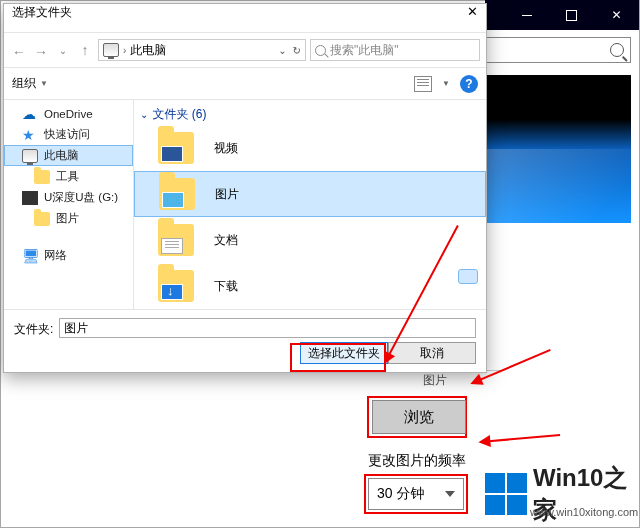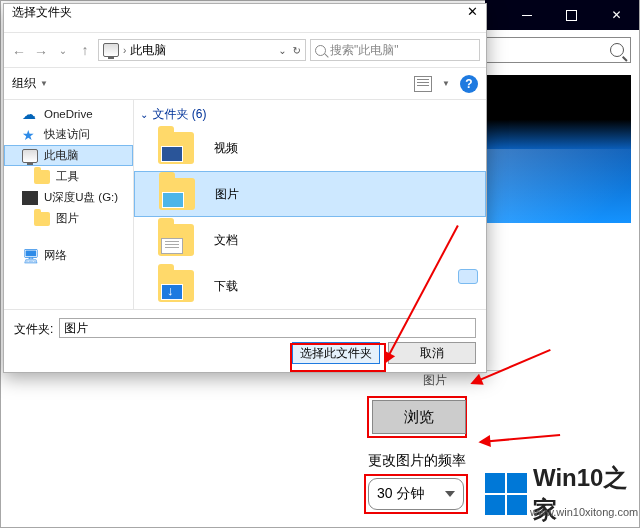--- a/index.html
+++ b/index.html
@@ -79,21 +79,21 @@
 .file .big { width: 36px; height: 32px; background: #ffd96a; border-radius: 0 3px 3px 3px; position: relative; }
 .file .big::before { content:""; position:absolute; top:-6px; left:0; width:16px; height:6px; background:#ffd96a; border-radius:3px 3px 0 0;}
 .file .big .ovl { position: absolute; bottom: 2px; left: 3px; width: 22px; height: 16px; border: 1px solid #fff; }
 .file .lbl { font-size: 12px; }
 .ovl.vid { background:#2a5599;} .ovl.pic{background:#4db5e8;} .ovl.doc{background:#fff; border-color:#aaa!important;} .ovl.doc::after{content:""; position:absolute; top:2px; left:3px; right:3px; height:1px; background:#aaa; box-shadow:0 3px #aaa, 0 6px #aaa;}
 .ovl.dl{background:#1e7ae0;} .ovl.dl::after{content:"↓"; color:#fff; font-size:13px; position:absolute; left:5px; top:-2px;}
 .foot { border-top: 1px solid #e5e5e5; padding: 8px 10px; }
 .fn-row { display: flex; align-items: flex-end; gap: 6px; margin-bottom: 4px; }
 .fn-row label { font-size: 12px; }
 .fn-row input { flex: 1; height: 20px; border: 1px solid #aaa; padding: 0 4px; font-size: 12px; }
-.btns { display: flex; justify-content: flex-end; gap: 8px; }
+.btns { display: flex; justify-content: flex-end; }
 .btns button { width: 88px; height: 22px; font-size: 12px; border: 1px solid #999; background: #e9e9e9; }
 .btns button.primary { border: 1px solid #1e7ae0; background: #e5f1fb; }
 .sel-box { position: absolute; border: 2px solid #e00; pointer-events: none; }
 .sb1 { top: 343px; left: 290px; width: 96px; height: 29px; }
 
 
 .arr { position: absolute; width: 2px; background: #e00; transform-origin: top left; }
 .arr::after { content:""; position:absolute; bottom:-2px; left:-5px; width:0; height:0; border-left:6px solid transparent; border-right:6px solid transparent; border-top:12px solid #e00;}
 .a1 { top: 225px; left: 457px; height: 155px; transform: rotate(28deg);}
 .a2 { top: 349px; left: 550px; height: 85px; transform: rotate(67deg);}
@@ -122,21 +122,21 @@
     </div>
   <div class="wallpaper"></div>
 </div>
 
 <div class="tabline"></div>
 <div class="tabarea">图片</div>
 <div class="btn-browse-box" style="top:396px; left:367px;"></div>
 <div class="btn-browse" style="top:400px; left:372px;">浏览</div>
 <div class="freq-label" style="top:452px; left:368px;">更改图片的频率</div>
 <div class="freq-box" style="top:474px; left:364px;"></div>
-<div class="freq-select" style="top:478px; left:368px;border-radius:9px;">
+<div class="freq-select" style="top:478px; left:368px;">
   <span>30 分钟</span>
   <span class="chev"></span>
 </div>
 
 <div class="logo">
   <div class="logo-grid">
       <span></span>
       <span></span>
       <span></span>
       <span></span>

